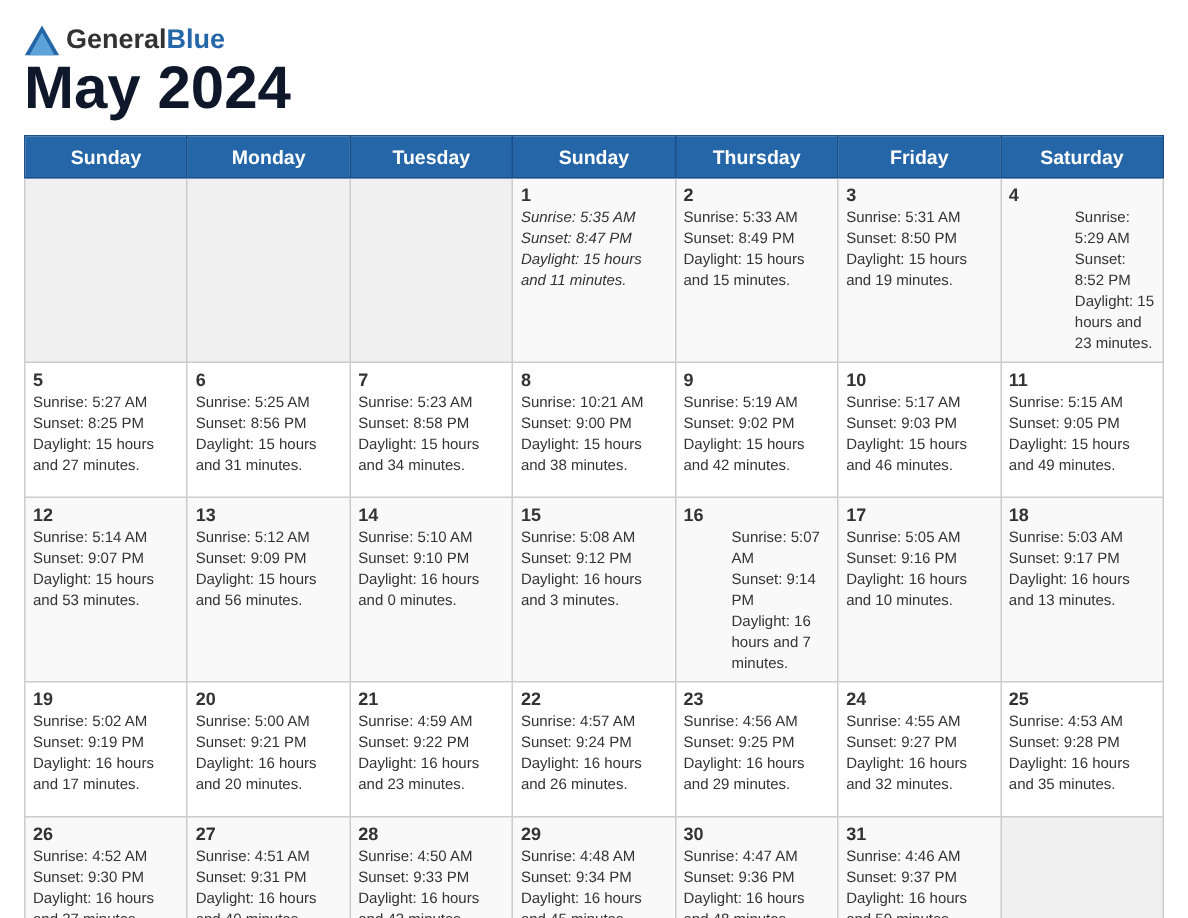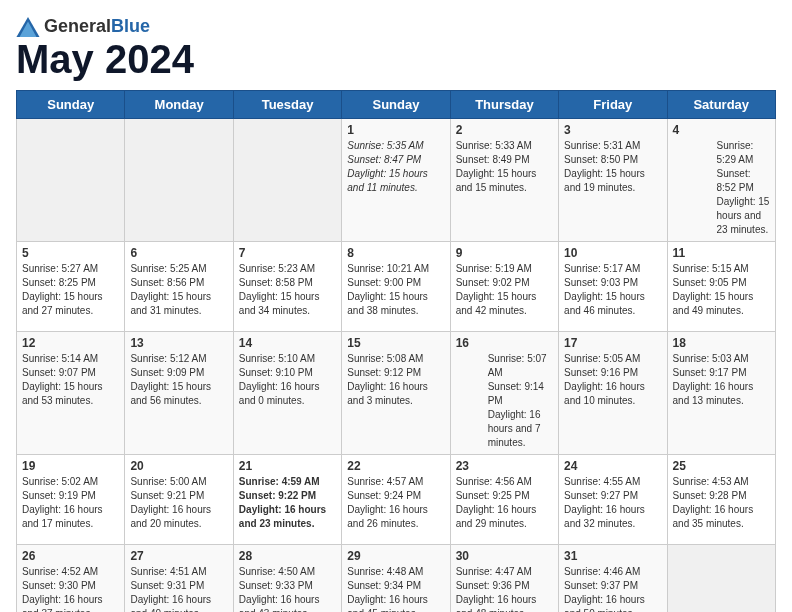--- a/index.html
+++ b/index.html
@@ -235,21 +235,21 @@
 Daylight: 16 hours and 17 minutes.</div>
         </td>
         <td>
           <span class="day-num">20</span>
           <div class="day-info" style="white-space: pre-line;">Sunrise: 5:00 AM
 Sunset: 9:21 PM
 Daylight: 16 hours and 20 minutes.</div>
         </td>
         <td>
           <span class="day-num">21</span>
-          <div class="day-info" style="white-space: pre-line; font-weight: bold;">Sunrise: 4:59 AM
+          <div class="day-info" style="white-space: pre-line;">Sunrise: 4:59 AM
 Sunset: 9:22 PM
 Daylight: 16 hours and 23 minutes.</div>
         </td>
         <td>
           <span class="day-num">22</span>
           <div class="day-info" style="white-space: pre-line;">Sunrise: 4:57 AM
 Sunset: 9:24 PM
 Daylight: 16 hours and 26 minutes.</div>
         </td>
         <td>

